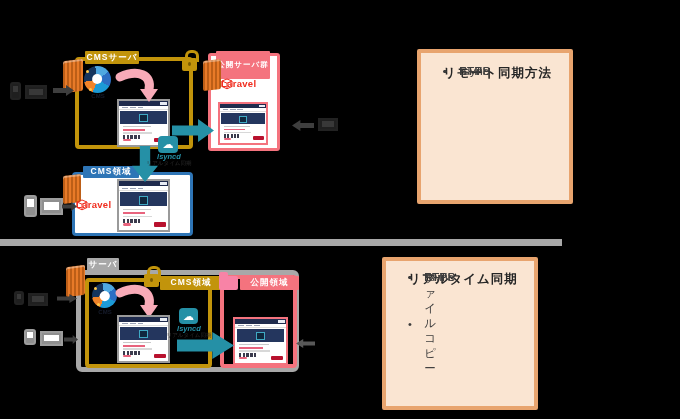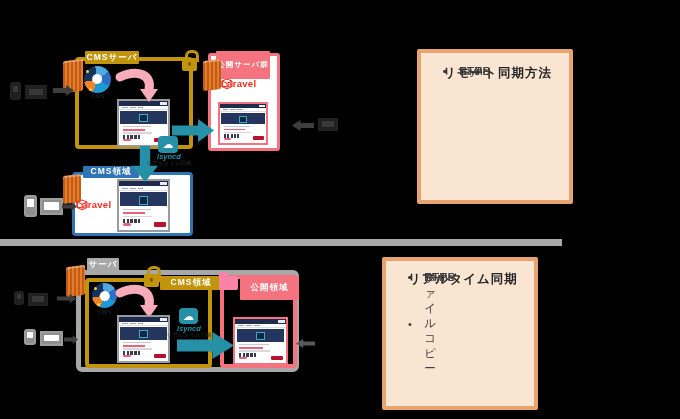--- a/index.html
+++ b/index.html
@@ -209,21 +209,21 @@
 
   <div class="divider" style="left:0;top:239px;width:562px;height:7px;"></div>
 
   <div class="obox" style="left:76px;top:270px;width:223px;height:102px;border-width:5px;border-color:var(--gray);border-radius:6px;"></div>
   <div class="bar" style="left:87px;top:258px;width:32px;height:13px;background:var(--gray);">サーバ</div>
 
   <div class="obox" style="left:85px;top:278px;width:127px;height:90px;border-width:4px;border-color:var(--gold);"></div>
   <div class="bar" style="left:160px;top:276px;width:62px;height:14px;background:var(--gold);text-align:right;">CMS領域</div>
 
   <div class="obox" style="left:220px;top:275px;width:77px;height:93px;border-width:4px;border-color:var(--pink);"></div>
-  <div class="bar" style="left:240px;top:276px;width:59px;height:24px;background:var(--pink);">公開領域</div>
+  <div class="bar" style="left:240px;top:276px;width:59px;height:14px;background:var(--pink);">公開領域</div>
 
   <div class="server-icon" style="left:66px;top:266px;width:19px;height:30px;"></div>
   <div class="lock-icon" style="left:144px;top:274px;width:15px;height:13px;"></div>
   <div class="folder-icon" style="left:219px;top:276px;width:19px;height:14px;"></div>
 
   <div class="cms-logo" style="left:92px;top:283px;width:25px;height:25px;">
     <span class="dot" style="left:2px;top:4px;"></span>
       <span class="dot" style="left:5px;bottom:2px;"></span>
   </div>
   <div class="logo-caption" style="left:86px;top:309px;width:38px;">CMS</div>

